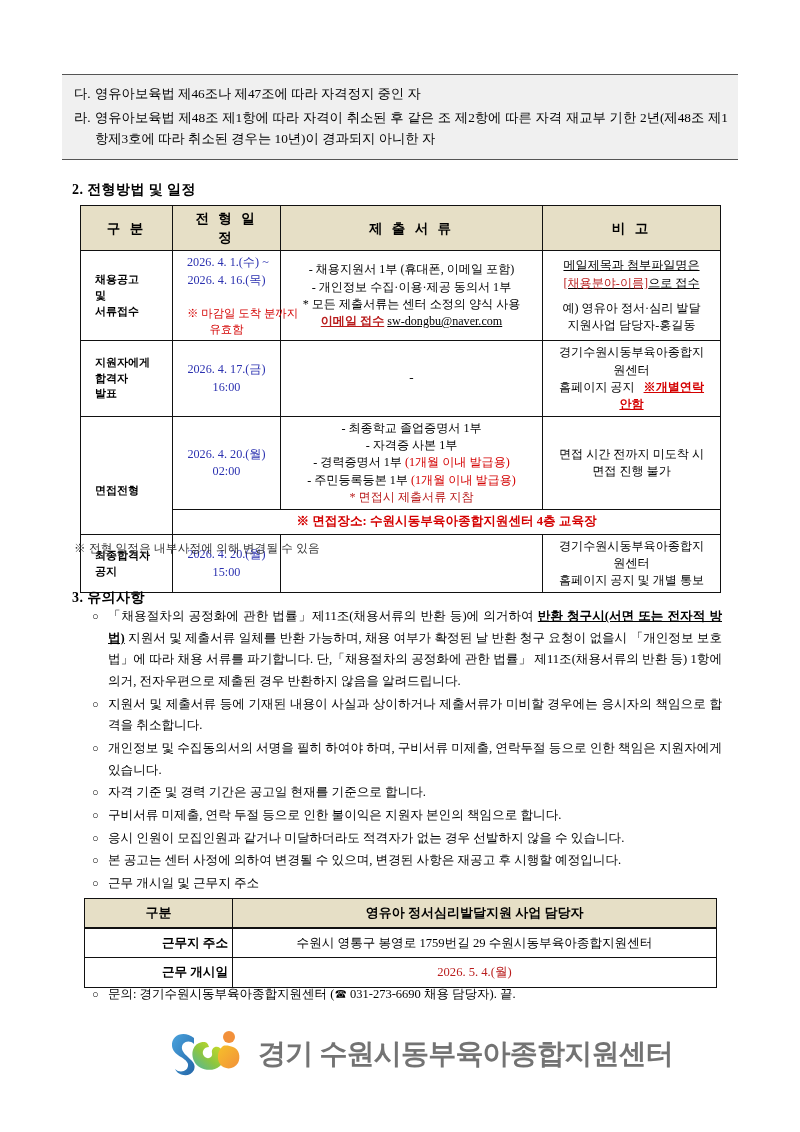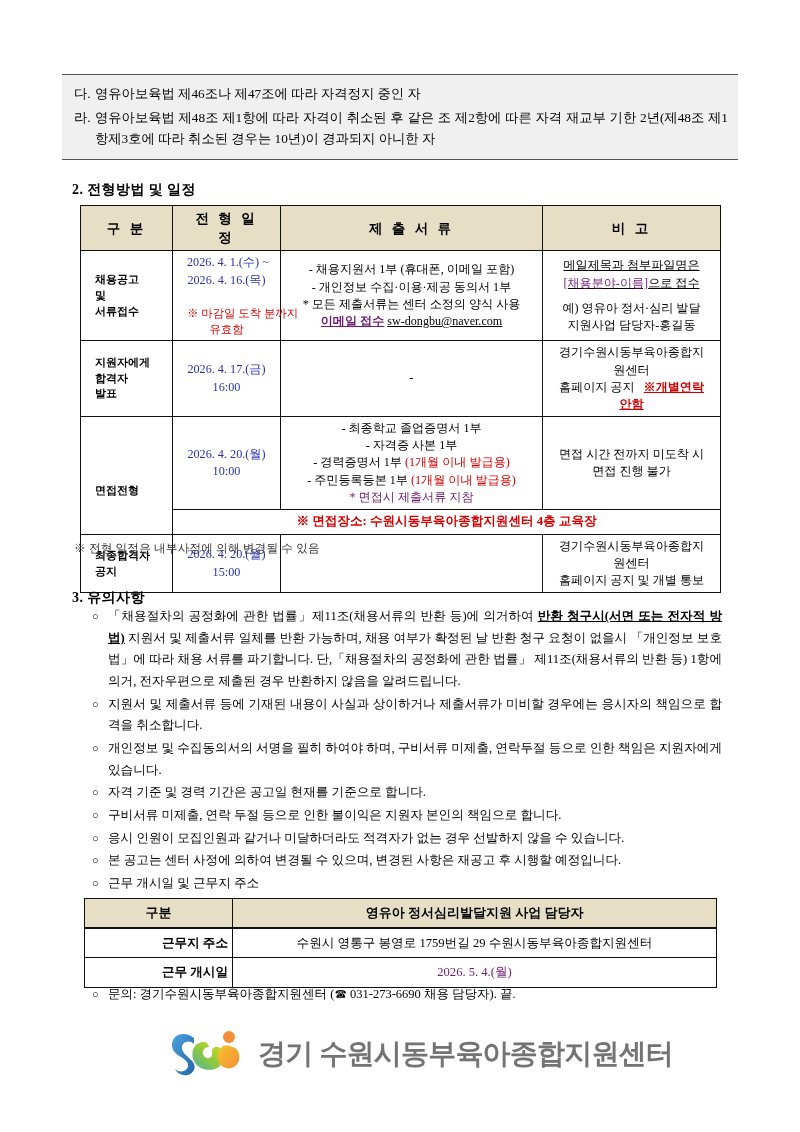--- a/index.html
+++ b/index.html
@@ -101,21 +101,21 @@
   .cell-docs {
     text-align: center;
     padding-left: 8px;
     font-size: 12.1px;
   }
   .cell-note {
     text-align: center;
     font-size: 12.1px;
   }
   .red { color: #d40000; }
-  .blue { color: #701a75; }
+  .blue { color: #b91c1c; }
   .bold { font-weight: bold; }
   .ul { text-decoration: underline; }
   .small-red { color: #d40000; font-size: 11.4px; }
   .notice-row td {
     text-align: center;
     color: #d40000;
     font-weight: bold;
     font-size: 12.6px;
     padding: 6px 2px;
   }
@@ -297,21 +297,21 @@
           </div>
         </td>
       </tr>
 
       <tr>
         <td class="cell-cat" rowspan="2" style="border-bottom:1px solid #111">
           <div style="margin-top:30px">면접전형</div>
         </td>
         <td class="cell-date">
           <div>2026. 4. 20.(월)</div>
-          <div>10:00</div>
+          <div>02:00</div>
         </td>
         <td class="cell-docs">
           <div>- 최종학교 졸업증명서 1부</div>
           <div>- 자격증 사본 1부</div>
           <div>
             <span>- 경력증명서 1부 </span><span class="red">(1개월 이내 발급용)</span>
           </div>
           <div>
             <span>- 주민등록등본 1부 </span><span class="red">(1개월 이내 발급용)</span>
           </div>

